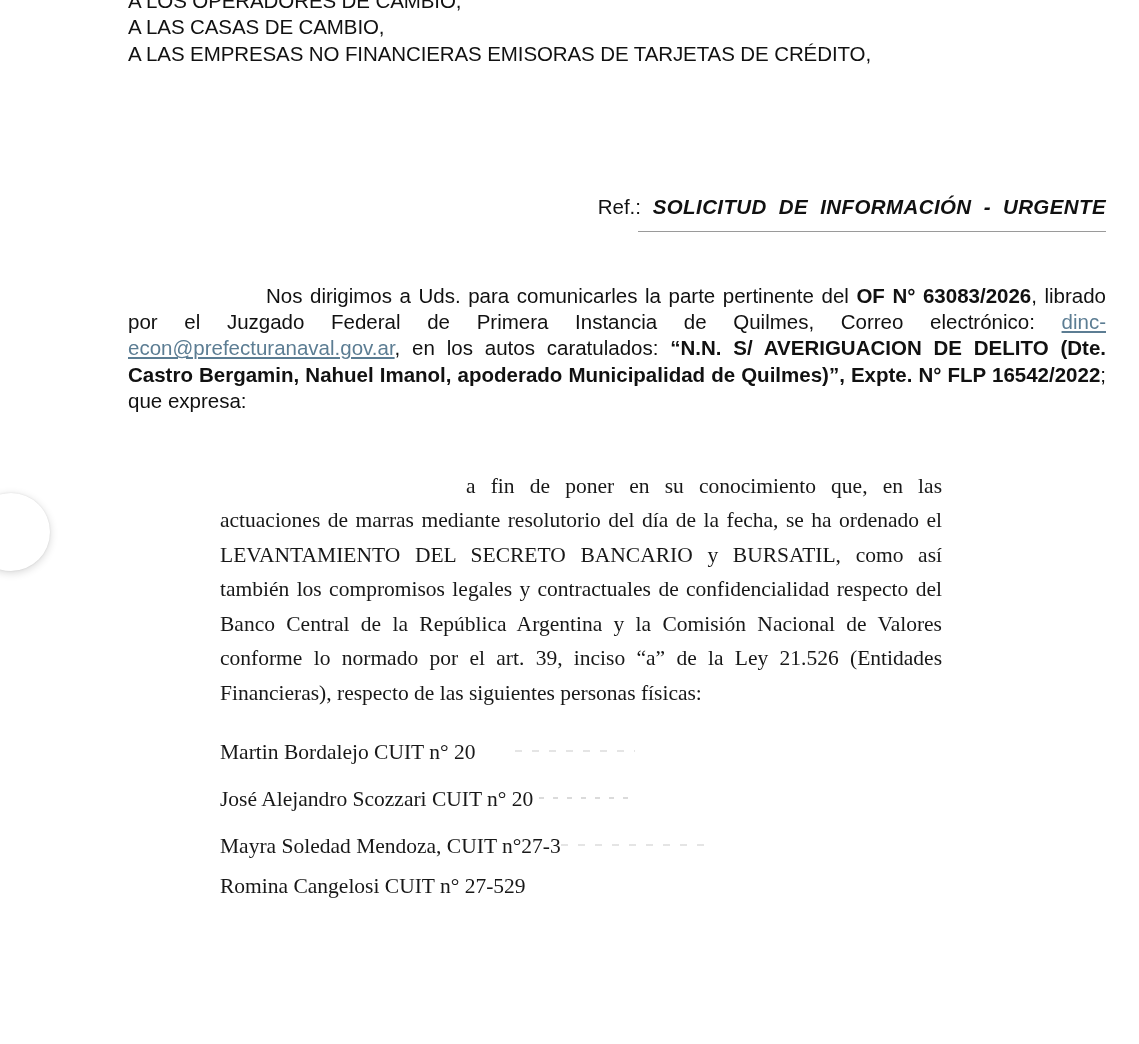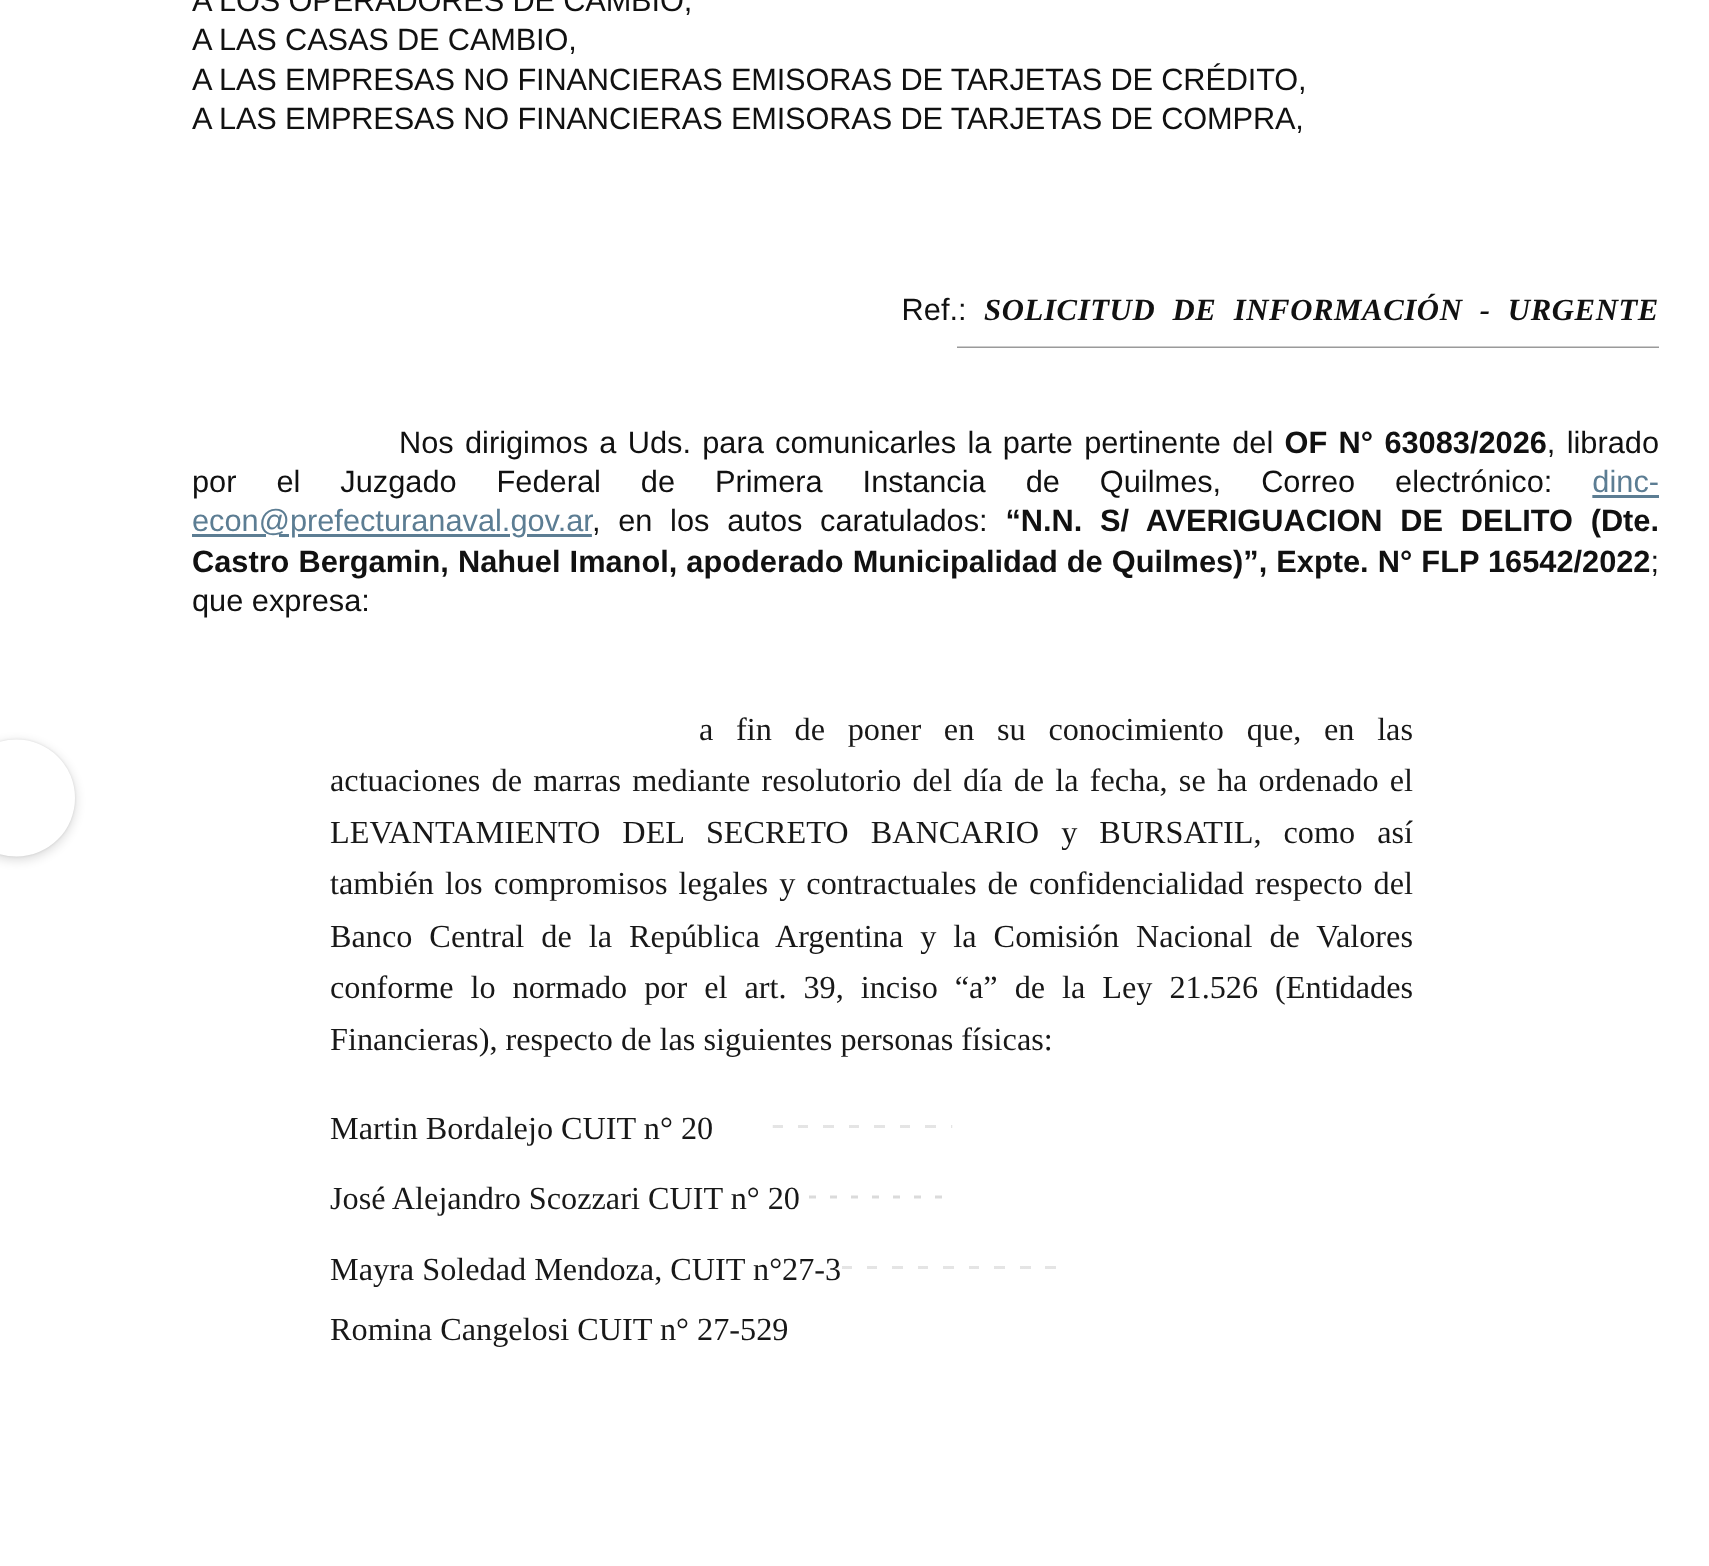--- a/index.html
+++ b/index.html
@@ -61,21 +61,20 @@
     line-height: 26px;
     color: #111111;
   }
   .ref-label { font-weight: 400; }
   .ref-value {
     font-weight: bold;
     font-style: italic;
     letter-spacing: 0.4px;
     word-spacing: 6px;
     margin-left: 6px;
-    font-family: Liberation Serif, serif;
   }
   .ref-rule {
     position: absolute;
     left: 638px;
     top: 231px;
     width: 468px;
     height: 1px;
     background: #9a9a9a;
   }
 
@@ -164,21 +163,20 @@
 <body>
 
 <div class="page">
 
   <div class="edge-handle"></div>
 
   <div class="addressees">
     <span class="line">A LOS OPERADORES DE CAMBIO,</span>
     <span class="line">A LAS CASAS DE CAMBIO,</span>
     <span class="line">A LAS EMPRESAS NO FINANCIERAS EMISORAS DE TARJETAS DE CRÉDITO,</span>
-    <span class="line">A LAS EMPRESAS NO FINANCIERAS EMISORAS DE TARJETAS DE COMPRA,</span>
   </div>
 
   <div class="ref-row">
     <span class="ref-label">Ref.:</span>
     <span class="ref-value">SOLICITUD DE INFORMACIÓN - URGENTE</span>
   </div>
   <div class="ref-rule"></div>
 
   <p class="body-para"><span class="indent"></span><span>Nos dirigimos a Uds. para comunicarles la parte pertinente del </span><b>OF N° 63083/2026</b><span>, librado por el Juzgado Federal de Primera Instancia de Quilmes, Correo electrónico: </span><a class="maillink" href="#">dinc-econ@prefecturanaval.gov.ar</a><span>, en los autos caratulados: </span><b>“N.N. S/ AVERIGUACION DE DELITO (Dte. Castro Bergamin, Nahuel Imanol, apoderado Municipalidad de Quilmes)”, Expte. N° FLP 16542/2022</b><span>; que expresa:</span></p>
 

